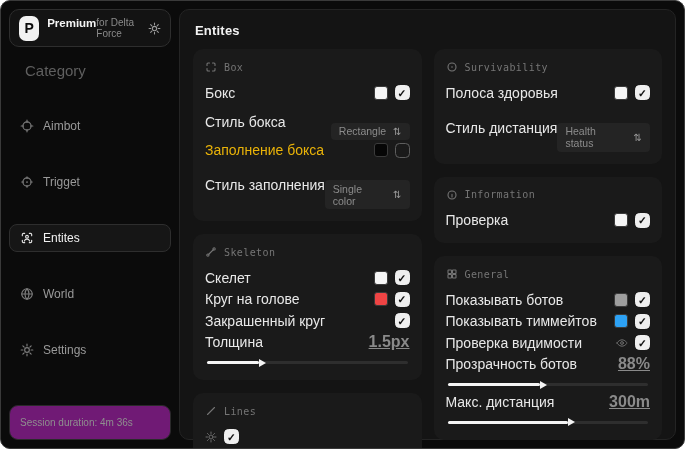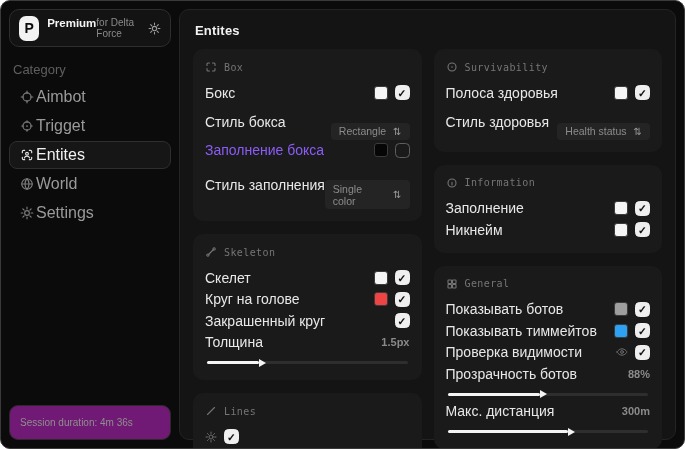--- a/index.html
+++ b/index.html
@@ -16,26 +16,26 @@
     border:1px solid #2e2e2e;background:#131313;border-radius:10px;
     padding:6px 9px;height:38px;box-sizing:border-box;
   }
   .logo{width:25px;height:25px;border-radius:7px;background:#f2f2f2;
     display:flex;align-items:center;justify-content:center;
     color:#0b0b0b;font-weight:bold;font-size:14px;}
   .brand-text{display:flex;line-height:1.15;}
   .brand-title{color:#f5f5f5;font-size:11.5px;font-weight:bold;}
   .brand-sub{color:#8a8a8a;font-size:10px;}
   .brand-gear{margin-left:auto;color:#9a9a9a;display:flex;}
-  .cat-label{color:#5f5f5f;font-size:13px;margin:15px 4px 6px 4px;}
+  .cat-label{color:#5f5f5f;font-size:15px;margin:15px 4px 6px 16px;}
   .nav{display:flex;flex-direction:column;gap:1px;}
   .nav-item{
-    display:flex;align-items:center;gap:2px;height:28px;padding:0 10px;
-    color:#9a9a9a;font-size:16px;border:1px solid transparent;border-radius:8px;
-    cursor:pointer;box-sizing:border-box;
+    display:flex;align-items:center;gap:9px;height:28px;padding:0 10px;
+    color:#9a9a9a;font-size:12px;border:1px solid transparent;border-radius:8px;
+    cursor:pointer;box-sizing:border-box;margin-top:27px;
   }
   .nav-item .nicon{display:flex;color:#7c7c7c;}
   .nav-item.active{border-color:#2e2e2e;background:#161616;color:#f2f2f2;}
   .nav-item.active .nicon{color:#e0e0e0;}
   .side-spacer{flex:1;}
   .session-card{
     border:1px solid #2a2a2a;border-radius:9px;background:#701a75;
     padding:11px 10px;color:#8f8f8f;font-size:10px;
   }
   
@@ -48,39 +48,39 @@
   .col{flex:1;display:flex;flex-direction:column;gap:13px;min-width:0;}
   .card{background:#1a1a1a;border-radius:10px;padding:10px 12px 12px;box-sizing:border-box;}
   .sec-head{
     display:flex;align-items:center;gap:7px;color:#757575;
     font-family:"DejaVu Sans Mono",monospace;font-size:10px;letter-spacing:.4px;
     margin:2px 0 9px 0;
   }
   .sec-head .sicon{display:flex;color:#757575;}
   .row{display:flex;align-items:center;justify-content:space-between;min-height:21.5px;}
   .row-label{color:#e8e8e8;font-size:14px;font-weight:400;white-space:nowrap;}
-  .row-label.muted{color:#8b5cf6;}
+  .row-label.muted{color:#eab308;}
   .ctrl{display:flex;align-items:center;gap:7px;}
   .swatch{width:12px;height:12px;border-radius:3px;border:1px solid #3a3a3a;cursor:pointer;}
   .checkbox{
     width:15px;height:15px;border-radius:4.5px;border:1.5px solid #5e5e5e;
     box-sizing:border-box;cursor:pointer;position:relative;background:transparent;
   }
   .checkbox.on{background:#efefef;border-color:#efefef;}
   .checkbox.on::after{
     content:"\2713";position:absolute;left:50%;top:50%;transform:translate(-50%,-52%);
     color:#111;font-size:10.5px;font-weight:bold;
   }
   .dropdown{
     display:flex;align-items:center;gap:7px;background:#242424;border-radius:4px;
     padding:2.5px 8px;color:#8c8c8c;font-size:10.5px;cursor:pointer;margin-top:19px;
   }
   .updown{font-size:10px;color:#9a9a9a;font-family:"DejaVu Sans",sans-serif;}
   .row-gear{color:#6d6d6d;display:flex;cursor:pointer;}
-  .val{color:#8a8a8a;font-size:11px;font-weight:600;}
+  .val{color:#8a8a8a;font-size:16px;font-weight:600;text-decoration:underline;}
   .slider{position:relative;height:3px;border-radius:2px;background:#2e2e2e;margin:8px 2px 4px 2px;cursor:pointer;}
   .slider-fill{position:relative;height:3px;border-radius:2px;background:#f5f5f5;}
   .slider-fill::after{
     content:"";position:absolute;right:-7px;top:50%;transform:translateY(-50%);
     border-left:7px solid #f5f5f5;border-top:4.5px solid transparent;border-bottom:4.5px solid transparent;
   }
   svg{display:block;}
 </style>
 </head>
 <body>
@@ -296,48 +296,41 @@
             <span>Survivability</span>
           </div>
           <div class="row">
             <span class="row-label">Полоса здоровья</span>
             <span class="ctrl">
               <span class="swatch" style="background: rgb(245, 245, 245);"></span>
               <span class="checkbox on"></span>
             </span>
           </div>
           <div class="row">
-            <span class="row-label">Стиль здоровья</span>
+            <span class="row-label">Стиль дистанция</span>
             <span class="dropdown">
               <span>Health status</span>
               <span class="updown">⇅</span>
             </span>
           </div>
         </div>
 
         <div class="card">
           <div class="sec-head">
             <span class="sicon">
               <svg width="12" height="12" viewBox="0 0 24 24" fill="none" stroke="currentColor" stroke-width="2.2" stroke-linecap="round">
                   <circle cx="12" cy="12" r="8"></circle>
                   <path d="M12 11v5"></path>
                   <circle cx="12" cy="8" r="0.6" fill="currentColor" stroke="none"></circle>
                 </svg>
             </span>
             <span>Information</span>
           </div>
           <div class="row">
-            <span class="row-label">Заполнение</span>
-            <span class="ctrl">
-              <span class="swatch" style="background: rgb(245, 245, 245);"></span>
-              <span class="checkbox on"></span>
-            </span>
-          </div>
-          <div class="row">
-            <span class="row-label">Никнейм</span>
+            <span class="row-label">Проверка</span>
             <span class="ctrl">
               <span class="swatch" style="background: rgb(245, 245, 245);"></span>
               <span class="checkbox on"></span>
             </span>
           </div>
         </div>
 
         <div class="card">
           <div class="sec-head">
             <span class="sicon">

